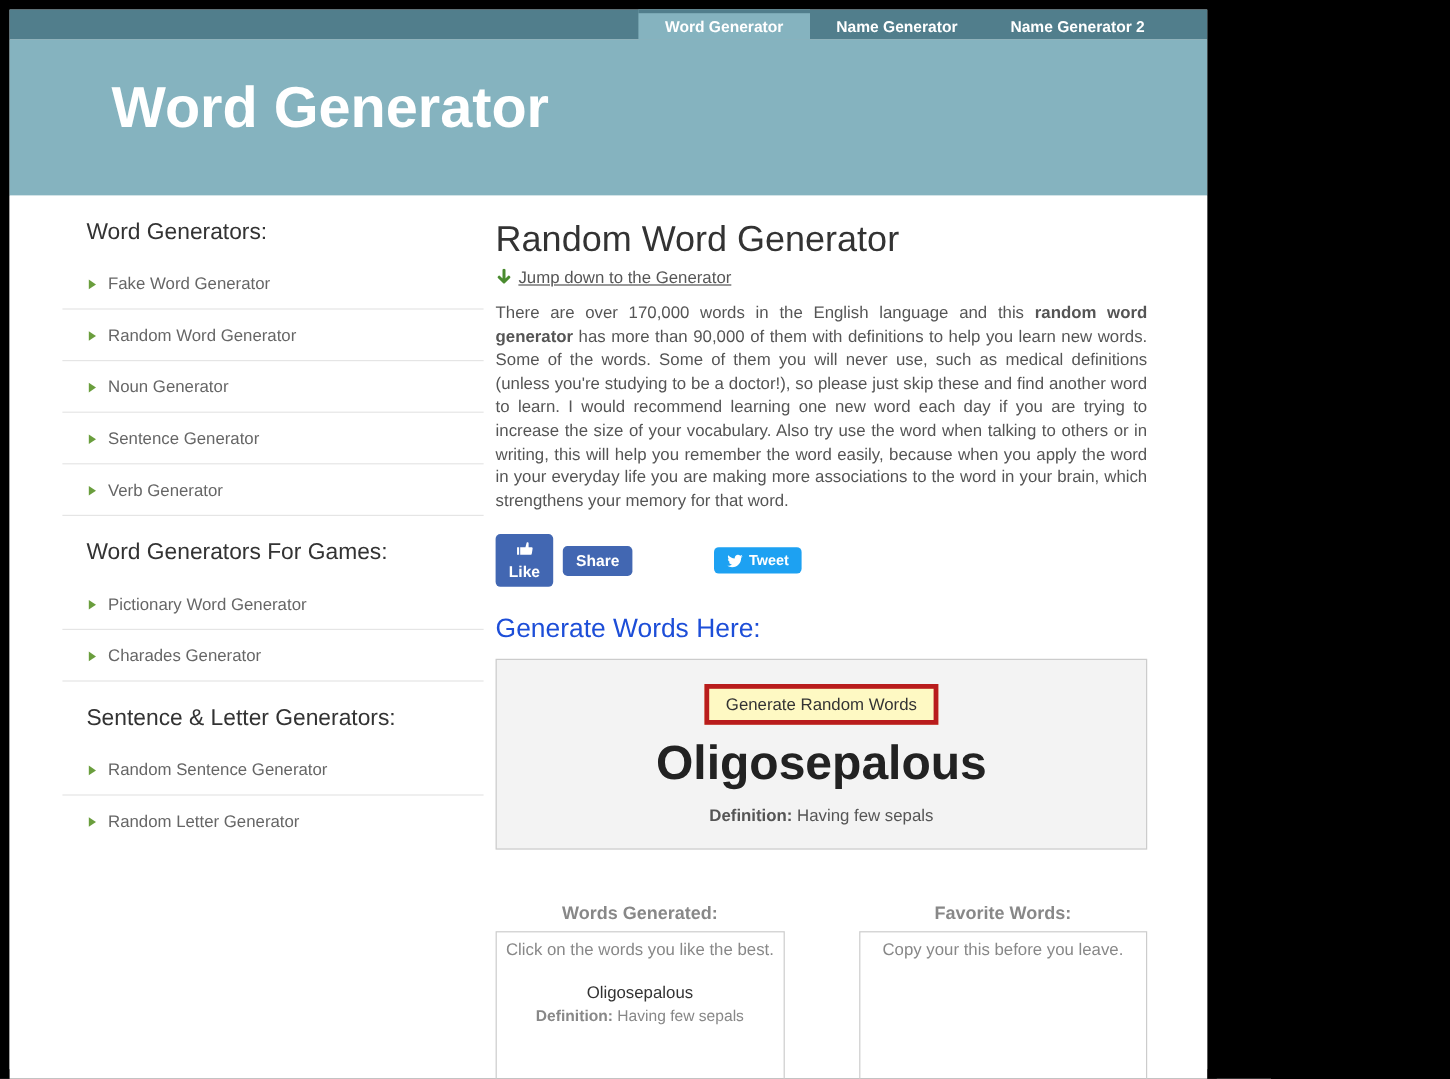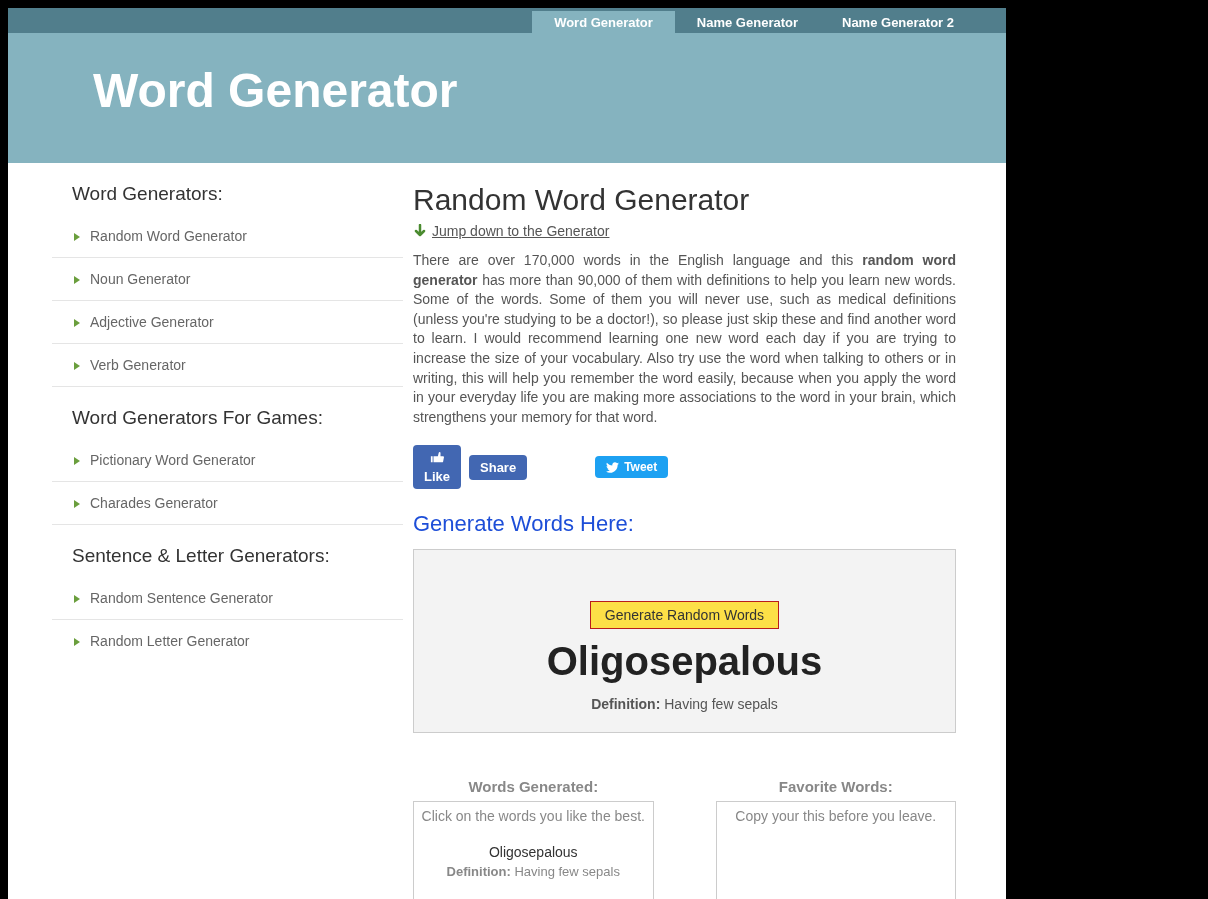--- a/index.html
+++ b/index.html
@@ -181,28 +181,27 @@
       font-weight: normal;
       margin-bottom: 12px;
     }
     .generator-box {
       border: 1px solid #ccc;
       background: #f3f3f3;
       padding: 20px;
       text-align: center;
     }
     .generate-button {
-      background: #fde047;
-      border: 1px solid #b91c1c;
+      background: #fef9c3;
+      border: 4px solid #b91c1c;
       padding: 5px 14px;
       font-size: 14px;
       color: #333;
       cursor: pointer;
       font-family: inherit;
-      margin-top: 31px;
     }
     .generated-word {
       font-size: 40px;
       font-weight: bold;
       color: #222;
       margin-top: 10px;
     }
     .definition-line {
       font-size: 14px;
       color: #555;
@@ -267,37 +266,45 @@
     <div class="content-area">
       <div class="sidebar">
 
         <div class="sidebar-section-title">Word Generators:</div>
         <div class="sidebar-item">
           <span class="arrow-icon">
               <svg viewBox="0 0 12 12">
                 <path d="M2 2 L8 6 L2 10 Z" fill="#6a9e3d"></path>
               </svg>
             </span>
+          <span class="sidebar-item-label">Fake Word Generator</span>
+        </div>
+        <div class="sidebar-item">
+          <span class="arrow-icon">
+              <svg viewBox="0 0 12 12">
+                <path d="M2 2 L8 6 L2 10 Z" fill="#6a9e3d"></path>
+              </svg>
+            </span>
           <span class="sidebar-item-label">Random Word Generator</span>
         </div>
         <div class="sidebar-item">
           <span class="arrow-icon">
               <svg viewBox="0 0 12 12">
                 <path d="M2 2 L8 6 L2 10 Z" fill="#6a9e3d"></path>
               </svg>
             </span>
           <span class="sidebar-item-label">Noun Generator</span>
         </div>
         <div class="sidebar-item">
           <span class="arrow-icon">
               <svg viewBox="0 0 12 12">
                 <path d="M2 2 L8 6 L2 10 Z" fill="#6a9e3d"></path>
               </svg>
             </span>
-          <span class="sidebar-item-label">Adjective Generator</span>
+          <span class="sidebar-item-label">Sentence Generator</span>
         </div>
         <div class="sidebar-item">
           <span class="arrow-icon">
               <svg viewBox="0 0 12 12">
                 <path d="M2 2 L8 6 L2 10 Z" fill="#6a9e3d"></path>
               </svg>
             </span>
           <span class="sidebar-item-label">Verb Generator</span>
         </div>
 

